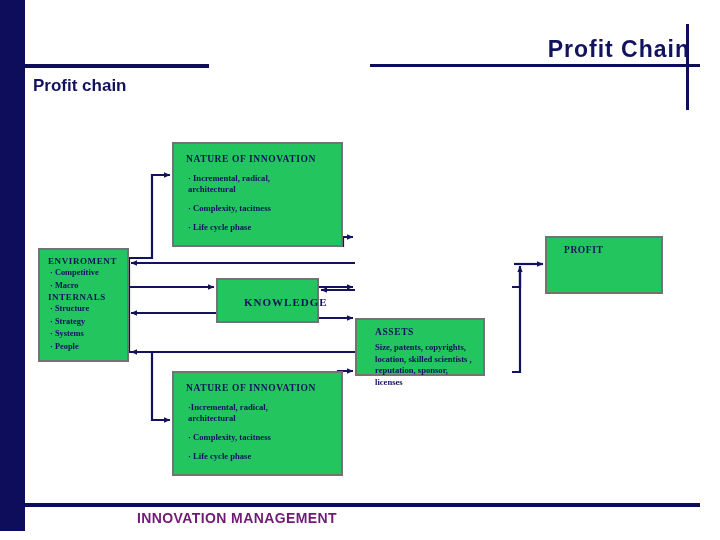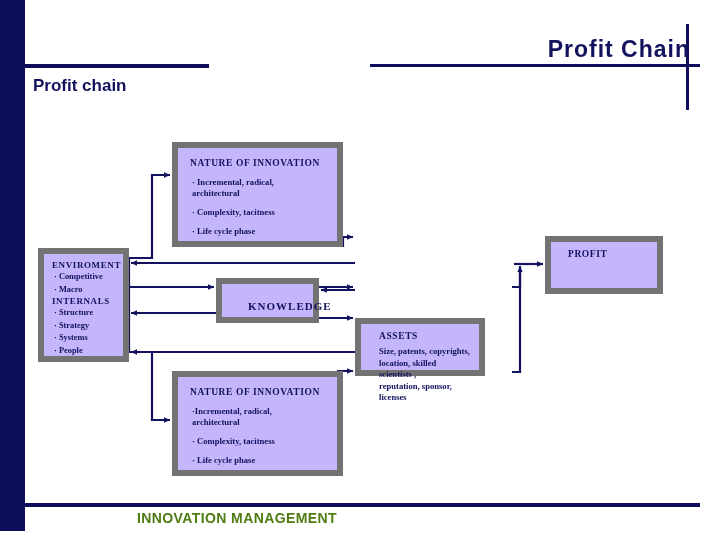--- a/index.html
+++ b/index.html
@@ -45,35 +45,35 @@
     position: absolute;
     left: 33px; top: 76px;
     color: #12125e;
     font-size: 17px;
     font-weight: bold;
     white-space: nowrap;
   }
   .footer-text {
     position: absolute;
     left: 137px; top: 510px;
-    color: #4d7c0f;
+    color: #701a75;
     font-size: 14px;
     font-weight: bold;
     letter-spacing: 0.4px;
     white-space: nowrap;
   }
 
   
   #diagram { position: absolute; left: 0; top: 0; width: 720px; height: 540px; }
 
   .node {
     position: absolute;
     box-sizing: border-box;
-    border: 6px solid #737373;
-    background: #c4b5fd;
+    border: 2px solid #737373;
+    background: #22c55e;
     color: #12125e;
     font-family: "Liberation Serif", serif;
     font-weight: bold;
     z-index: 5;
   }
   .node .hd {
     font-size: 9.5px;
     letter-spacing: 0.6px;
     white-space: nowrap;
   }

